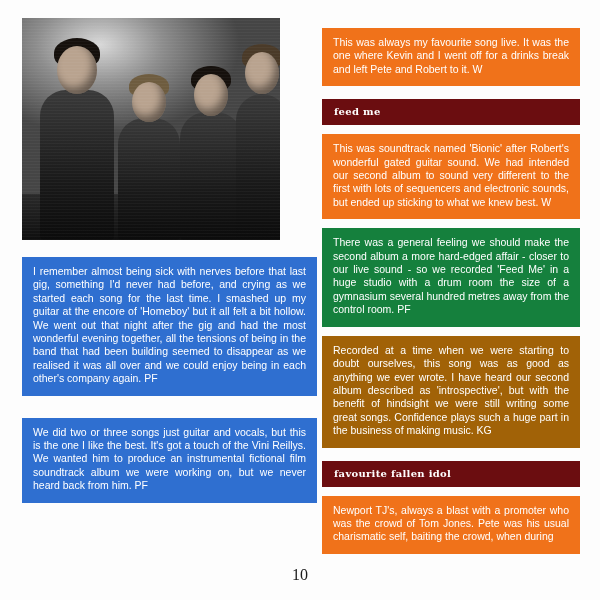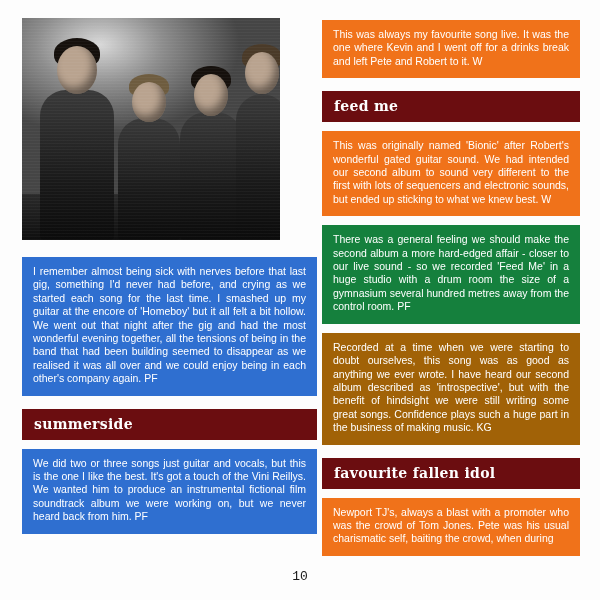--- a/index.html
+++ b/index.html
@@ -23,21 +23,21 @@
   
   .col-left {
     position: absolute;
     left: 22px;
     top: 18px;
     width: 295px;
   }
   .col-right {
     position: absolute;
     left: 322px;
-    top: 20px;
+    top: 28px;
     width: 258px;
   }
 
   
   .photo {
     position: relative;
     width: 258px;
     height: 222px;
     background: #2b2b2b;
     overflow: hidden;
@@ -110,38 +110,38 @@
   .orange { background: #f0721a; }
   .red    { background: #a16207; }
   .lightblue { background: #15803d; }
 
   .heading {
     box-sizing: border-box;
     background: #6b0d10;
     color: #ffffff;
     font-family: "DejaVu Serif", serif;
     font-weight: bold;
-    font-size: 14px;
+    font-size: 10px;
     letter-spacing: 0.3px;
     padding: 7px 12px 8px 12px;
   }
 
   .gap-s { height: 9px; }
   .gap-m { height: 13px; }
   .gap-l { height: 17px; }
 
   .page-number {
     position: absolute;
     left: 0;
     right: 0;
     bottom: 16px;
     text-align: center;
-    font-size: 13px;
+    font-size: 16px;
     color: #1a1a1a;
-    font-family: Liberation Mono, monospace;
+    font-family: Liberation Serif, serif;
   }
 </style>
 </head>
 <body>
 
 <div class="page">
 
   <div class="col-left">
 
     <div class="photo">
@@ -167,21 +167,20 @@
     </div>
 
     <div class="gap-l"></div>
 
     <div class="block blue">
       <p>I remember almost being sick with nerves before that last gig, something I'd never had before, and crying as we started each song for the last time. I smashed up my guitar at the encore of 'Homeboy' but it all felt a bit hollow. We went out that night after the gig and had the most wonderful evening together, all the tensions of being in the band that had been building seemed to disappear as we realised it was all over and we could enjoy being in each other's company again. PF</p>
     </div>
 
     <div class="gap-m"></div>
 
-    <div class="heading">summerside</div>
 
     <div class="gap-s"></div>
 
     <div class="block blue">
       <p>We did two or three songs just guitar and vocals, but this is the one I like the best. It's got a touch of the Vini Reillys. We wanted him to produce an instrumental fictional film soundtrack album we were working on, but we never heard back from him. PF</p>
     </div>
 
   </div>
 
   <div class="col-right">
@@ -190,21 +189,21 @@
       <p>This was always my favourite song live. It was the one where Kevin and I went off for a drinks break and left Pete and Robert to it. W</p>
     </div>
 
     <div class="gap-m"></div>
 
     <div class="heading">feed me</div>
 
     <div class="gap-s"></div>
 
     <div class="block orange">
-      <p>This was originally named 'Bionic' after Robert's wonderful gated guitar sound. We had intended our second album to sound very different to the first with lots of sequencers and electronic sounds, but ended up sticking to what we knew best. W</p>
+      <p>This was soundtrack named 'Bionic' after Robert's wonderful gated guitar sound. We had intended our second album to sound very different to the first with lots of sequencers and electronic sounds, but ended up sticking to what we knew best. W</p>
     </div>
 
     <div class="gap-s"></div>
 
     <div class="block lightblue">
       <p>There was a general feeling we should make the second album a more hard-edged affair - closer to our live sound - so we recorded 'Feed Me' in a huge studio with a drum room the size of a gymnasium several hundred metres away from the control room. PF</p>
     </div>
 
     <div class="gap-s"></div>
 

